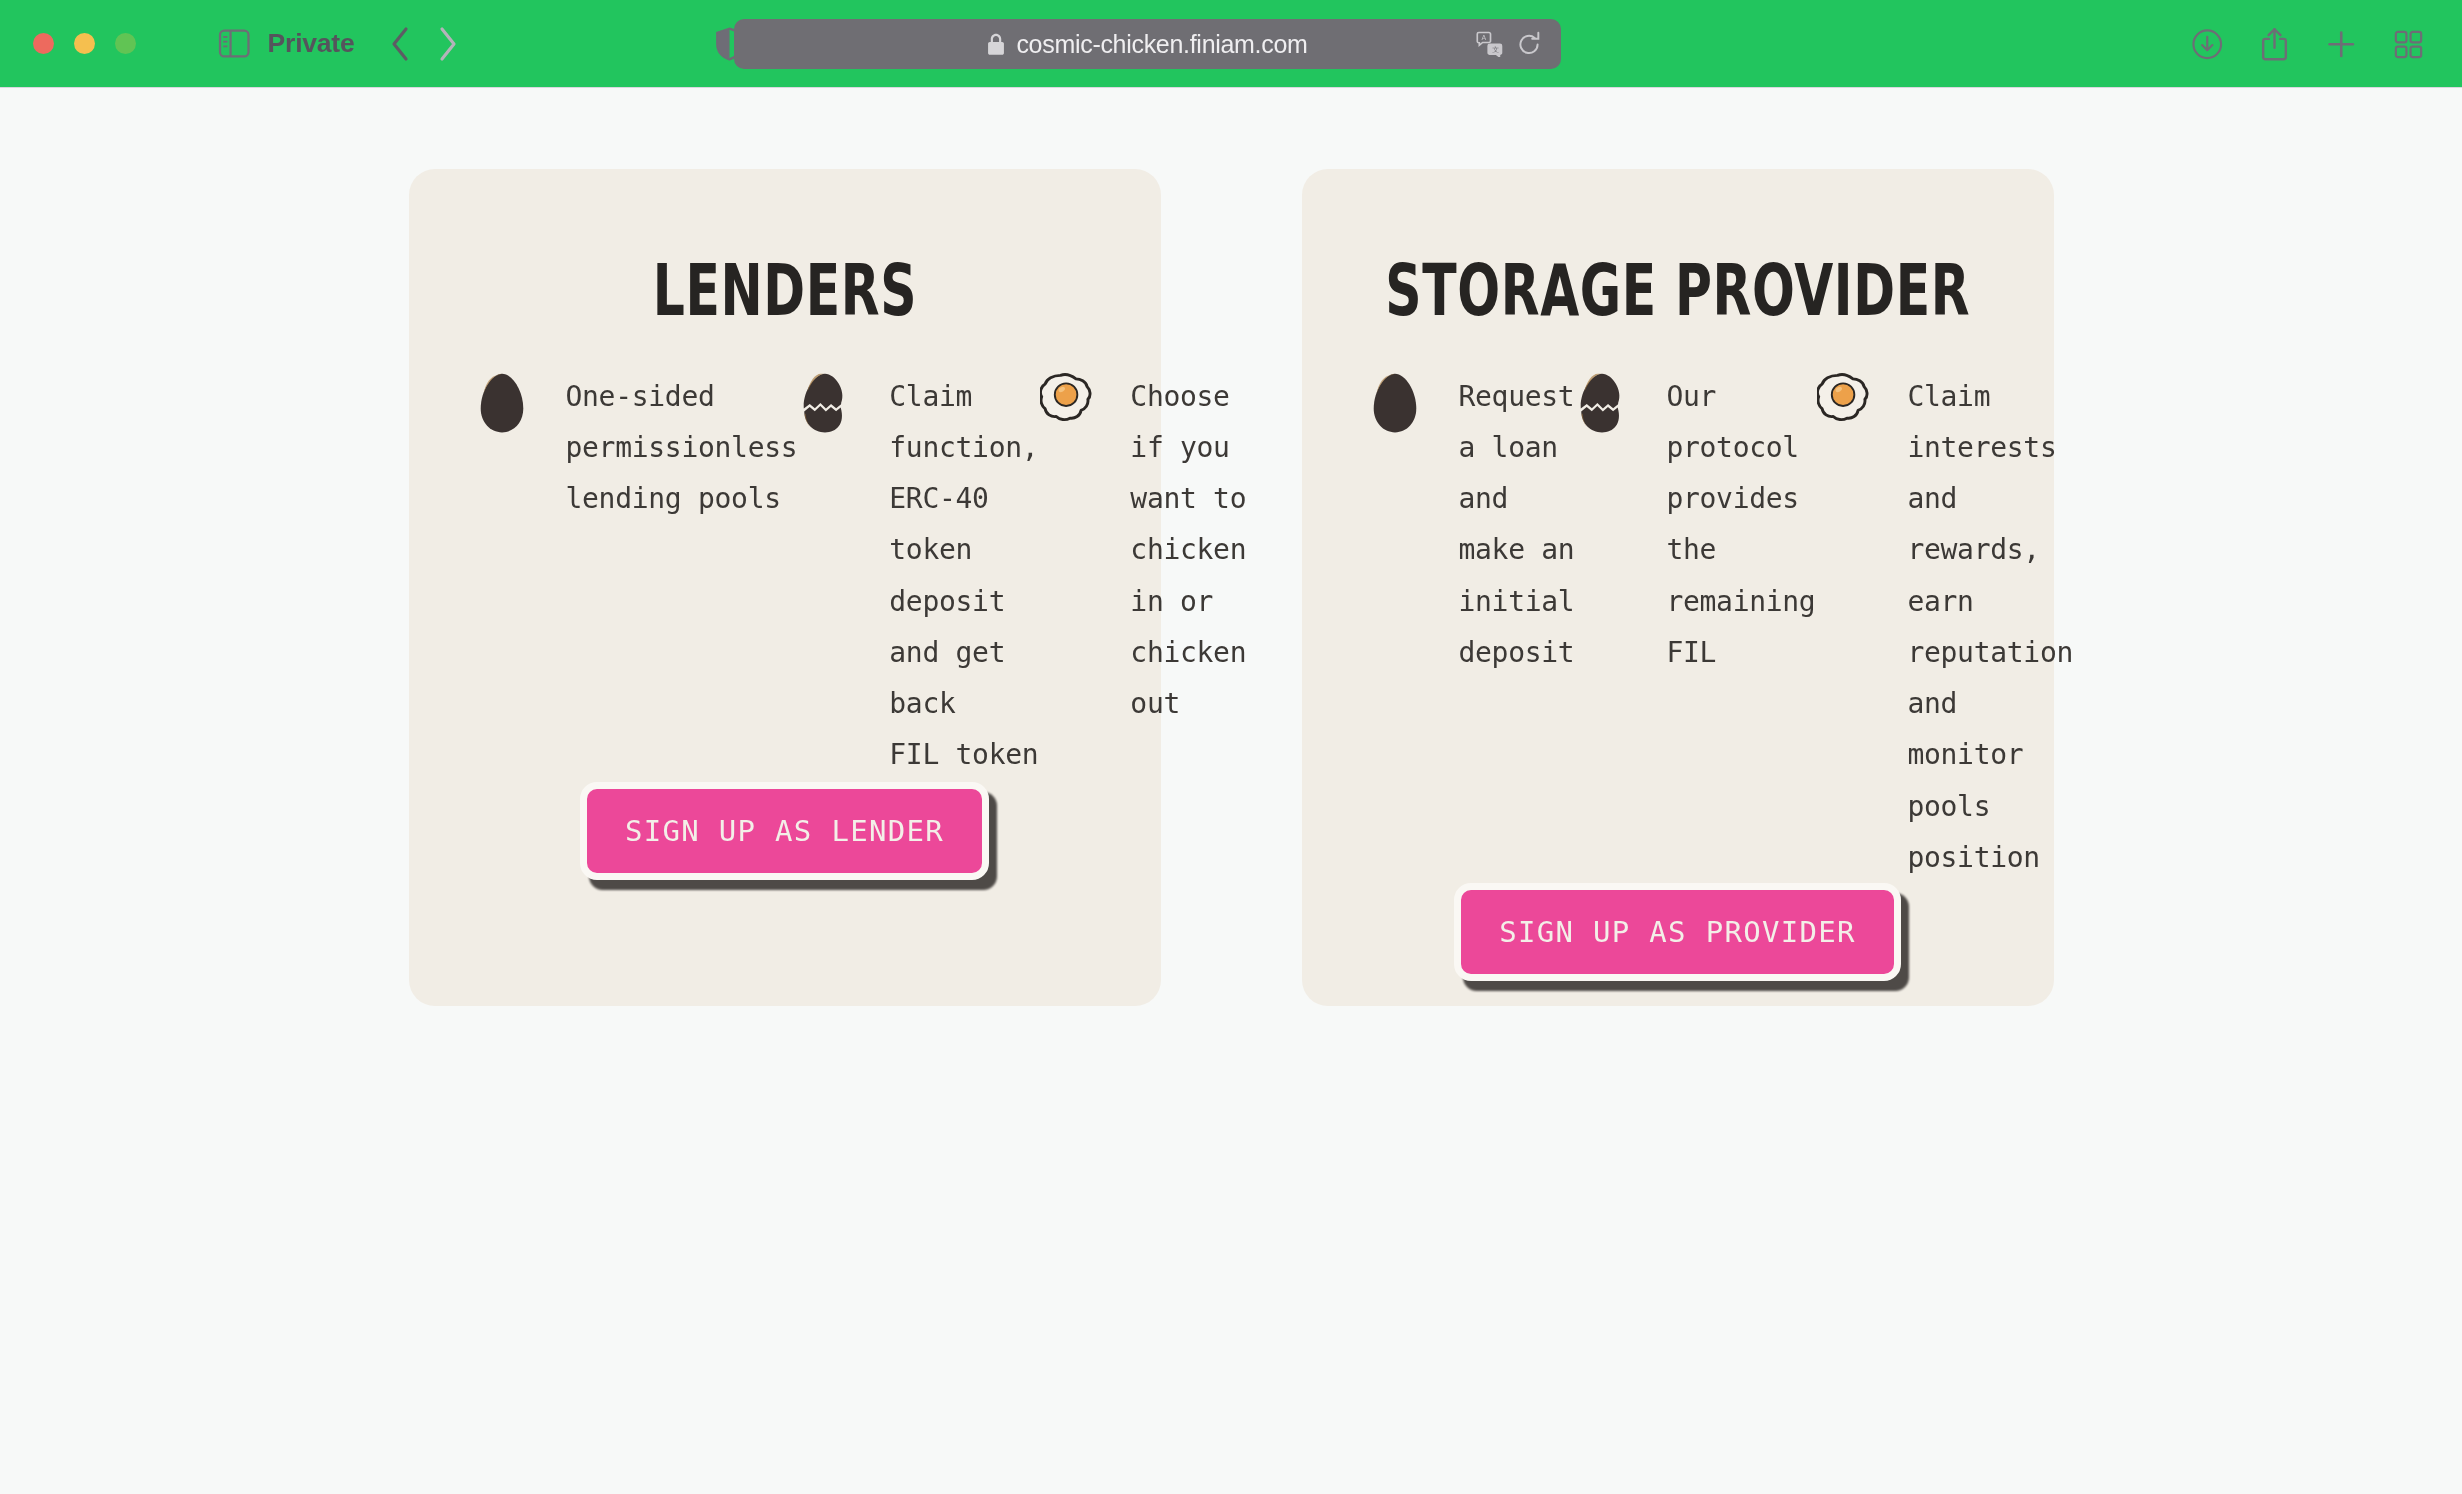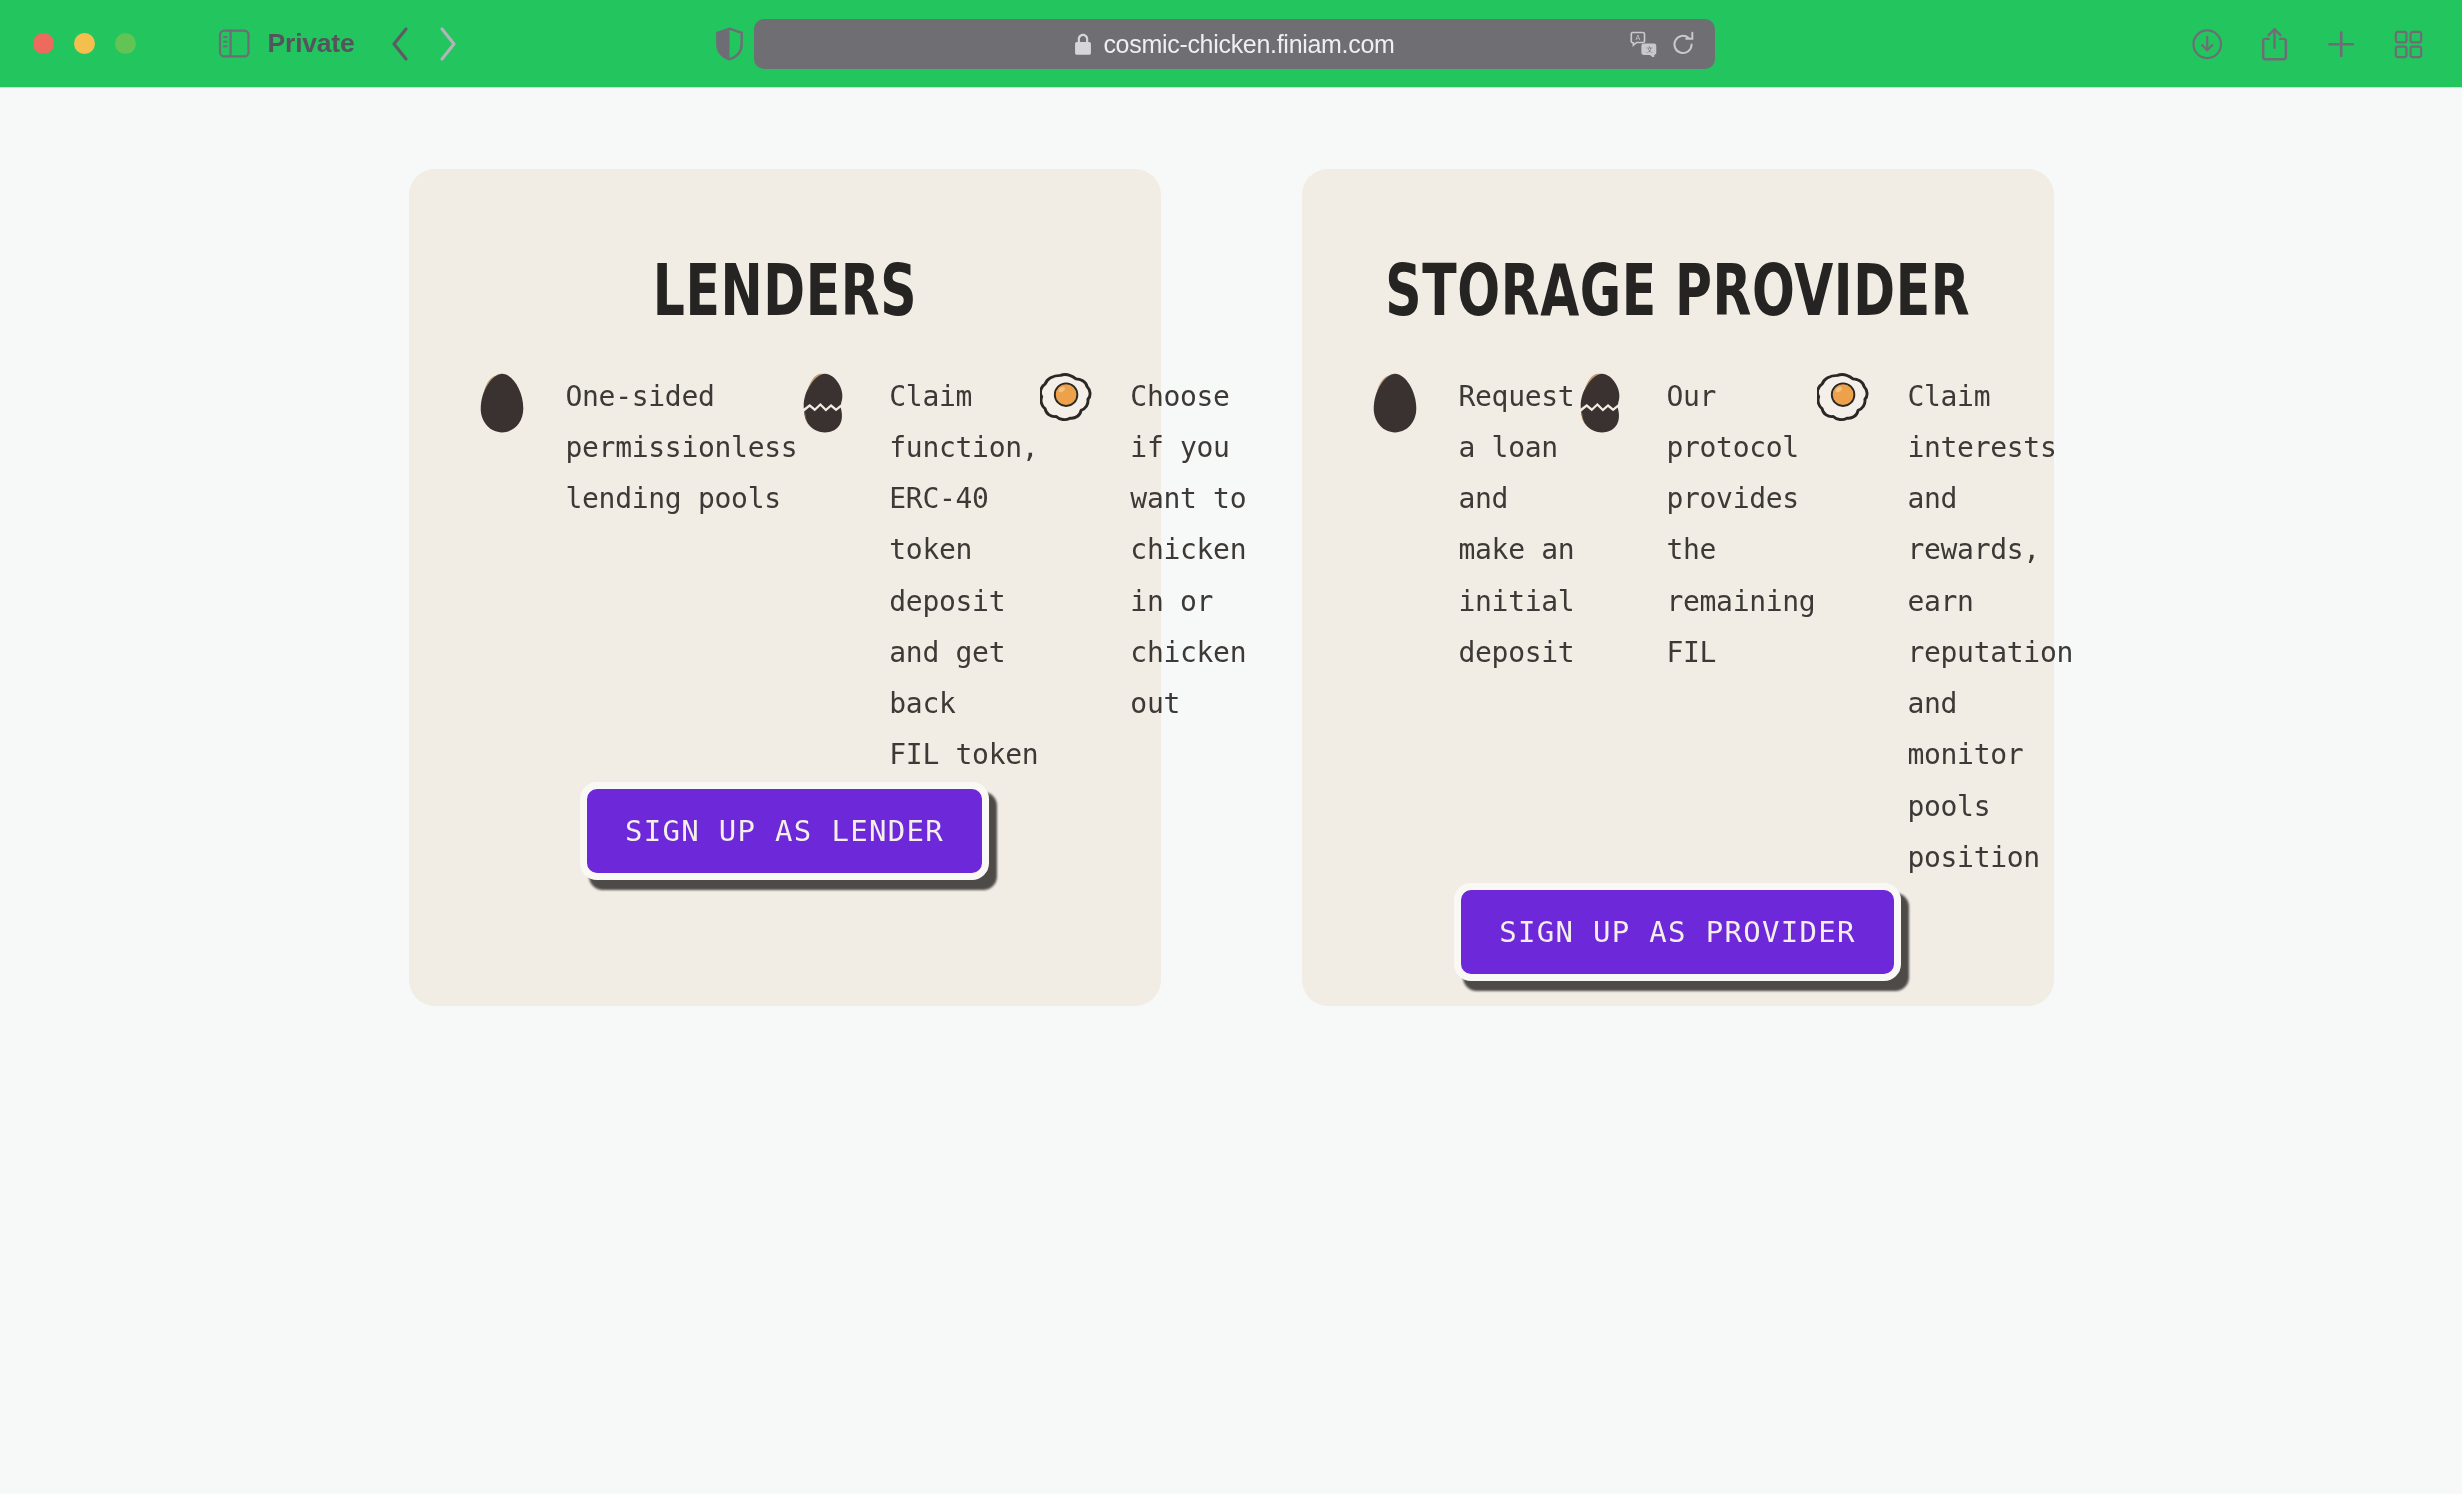--- a/index.html
+++ b/index.html
@@ -65,23 +65,23 @@
     margin-left: 34px;
   }
   .nav-back { color: #5d5c64; }
   .nav-fwd  { color: #b4b3ba; }
 
   .shield-wrap { margin-left: 256px; }
 
   
   .url-field {
     position: absolute;
-    left: 754px;
+    left: 734px;
     top: 19px;
-    width: 961px;
+    width: 827px;
     height: 50px;
     background: #6f6e73;
     border-radius: 10px;
     display: flex;
     align-items: center;
     justify-content: center;
   }
   .url-inner {
     display: flex;
     align-items: center;
@@ -204,21 +204,21 @@
     background: #2b2725;
     border-radius: 13.7px;
     opacity: 0.82;
     filter: blur(0.9px);
   }
   .cta-button {
     position: relative;
     display: inline-flex;
     align-items: center;
     justify-content: center;
-    background: #6d28d9;
+    background: #ec4899;
     color: #f3efe8;
     border: 7.7px solid #faf8f4;
     border-radius: 17px;
     padding: 25px 38px;
     font-family: "DejaVu Sans Mono", monospace;
     font-size: 29px;
     letter-spacing: 1.3px;
     white-space: nowrap;
     cursor: pointer;
   }

